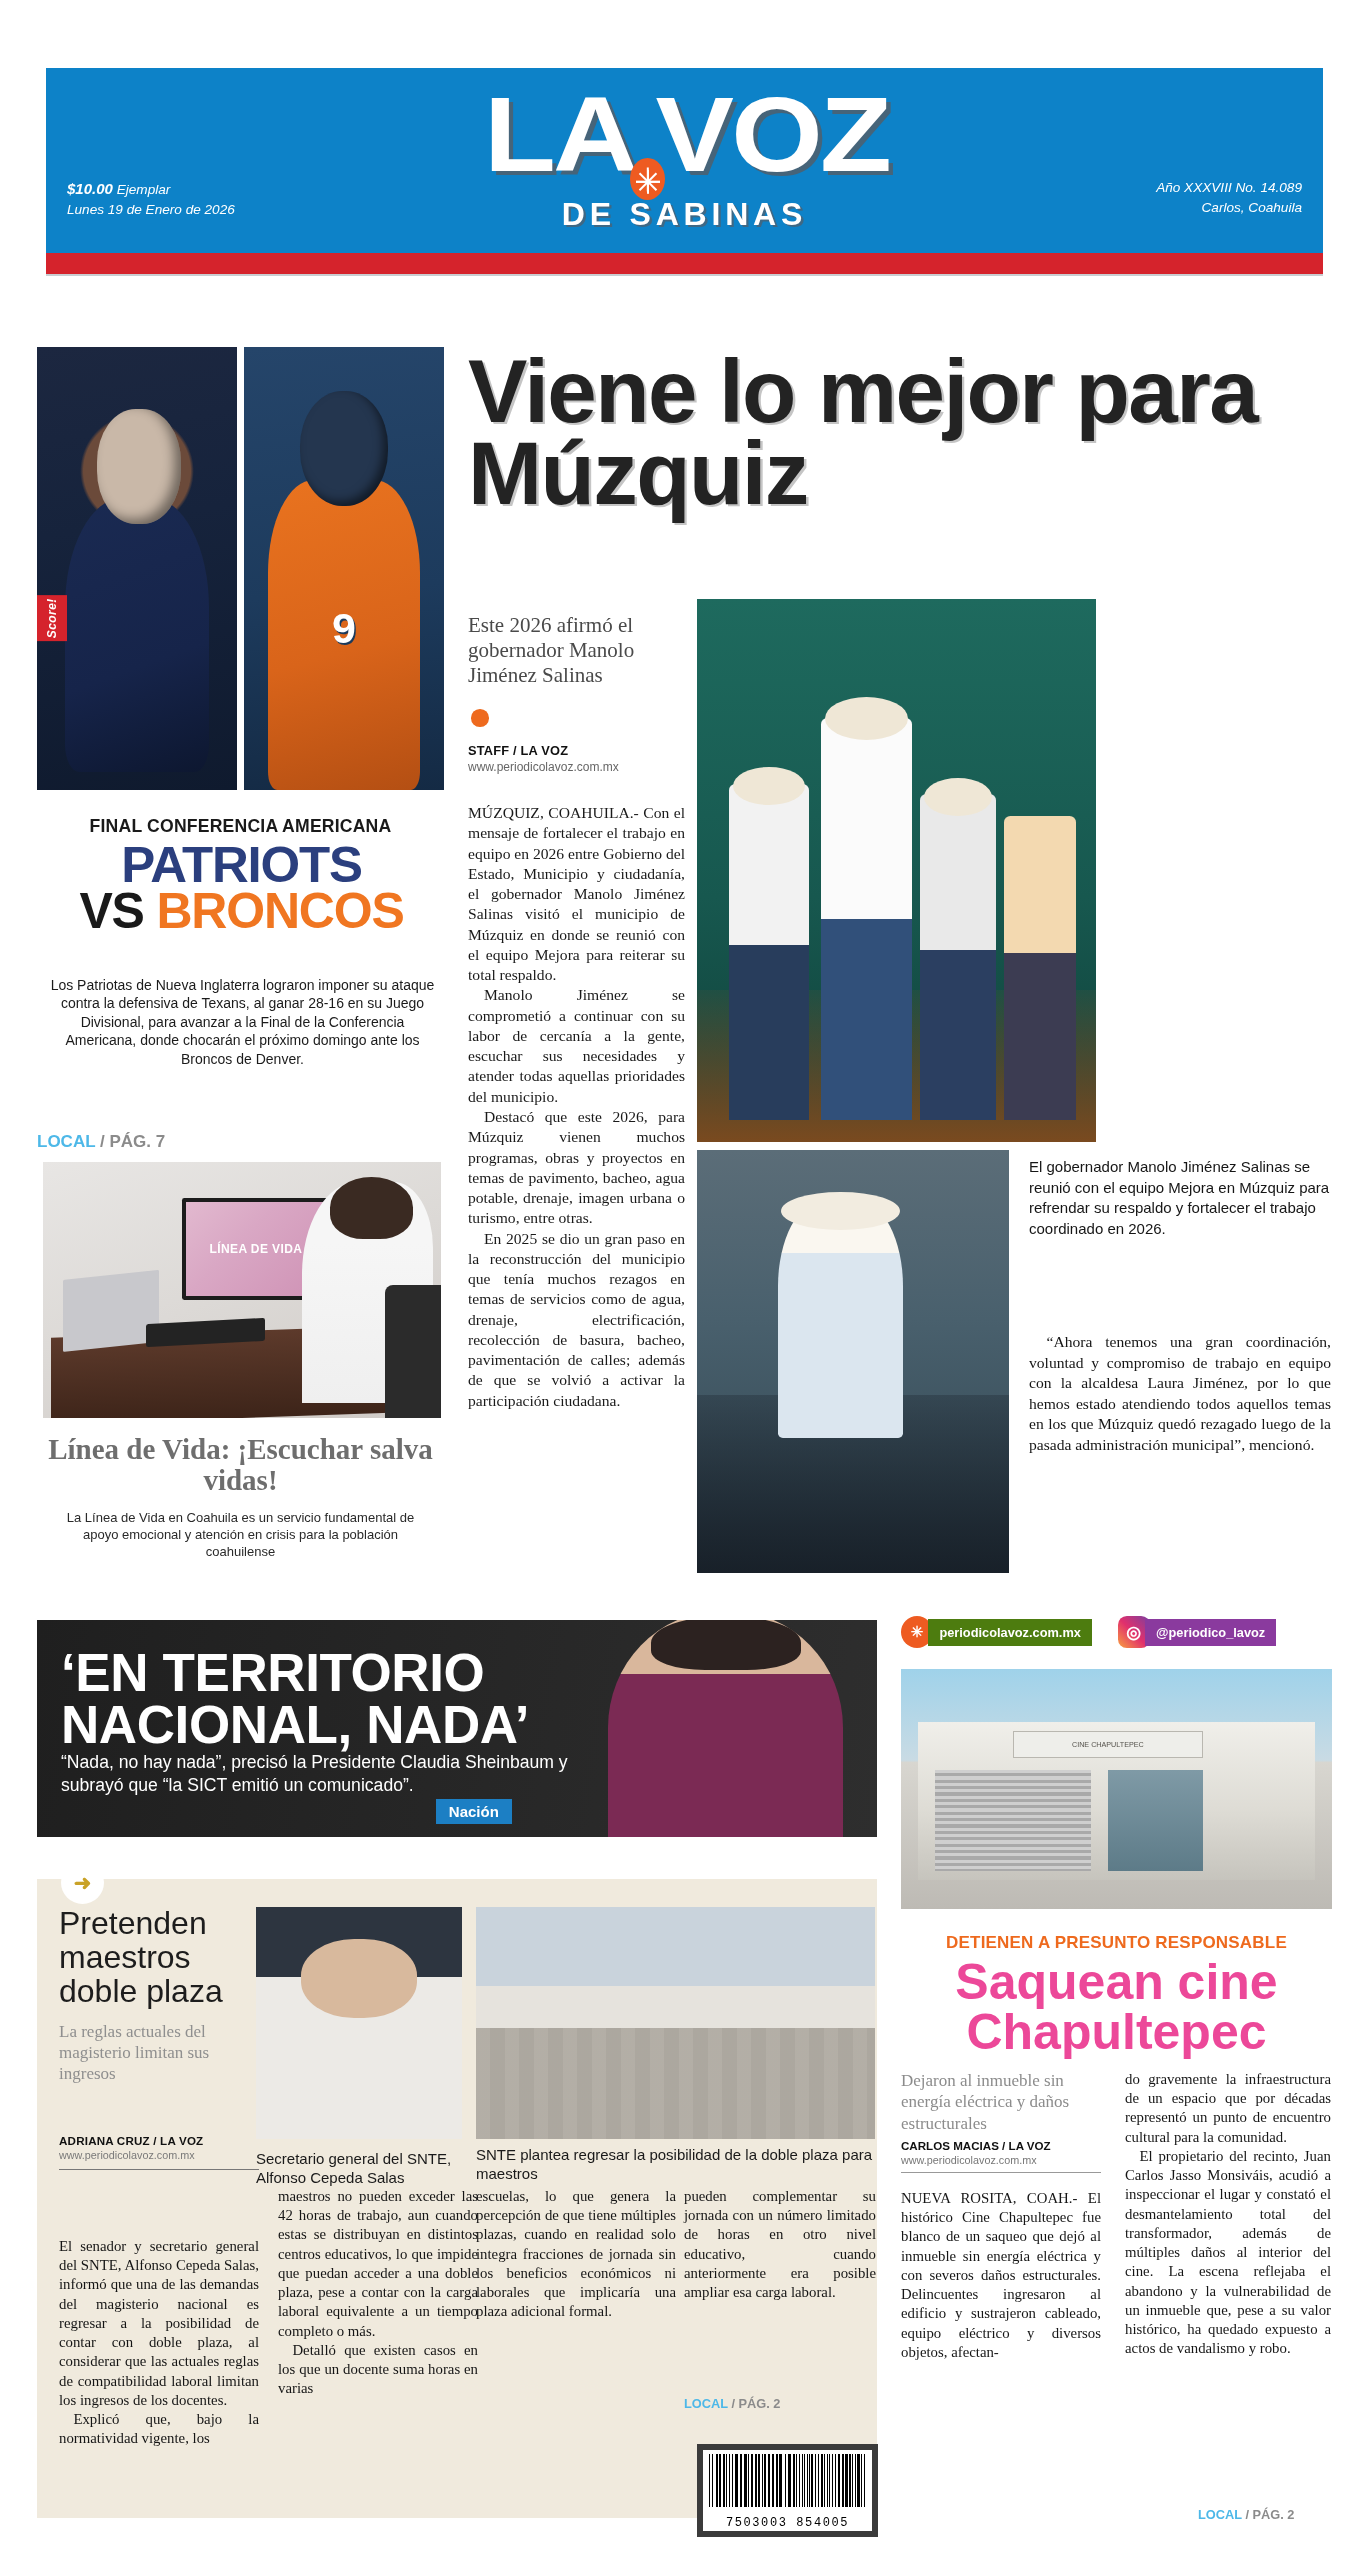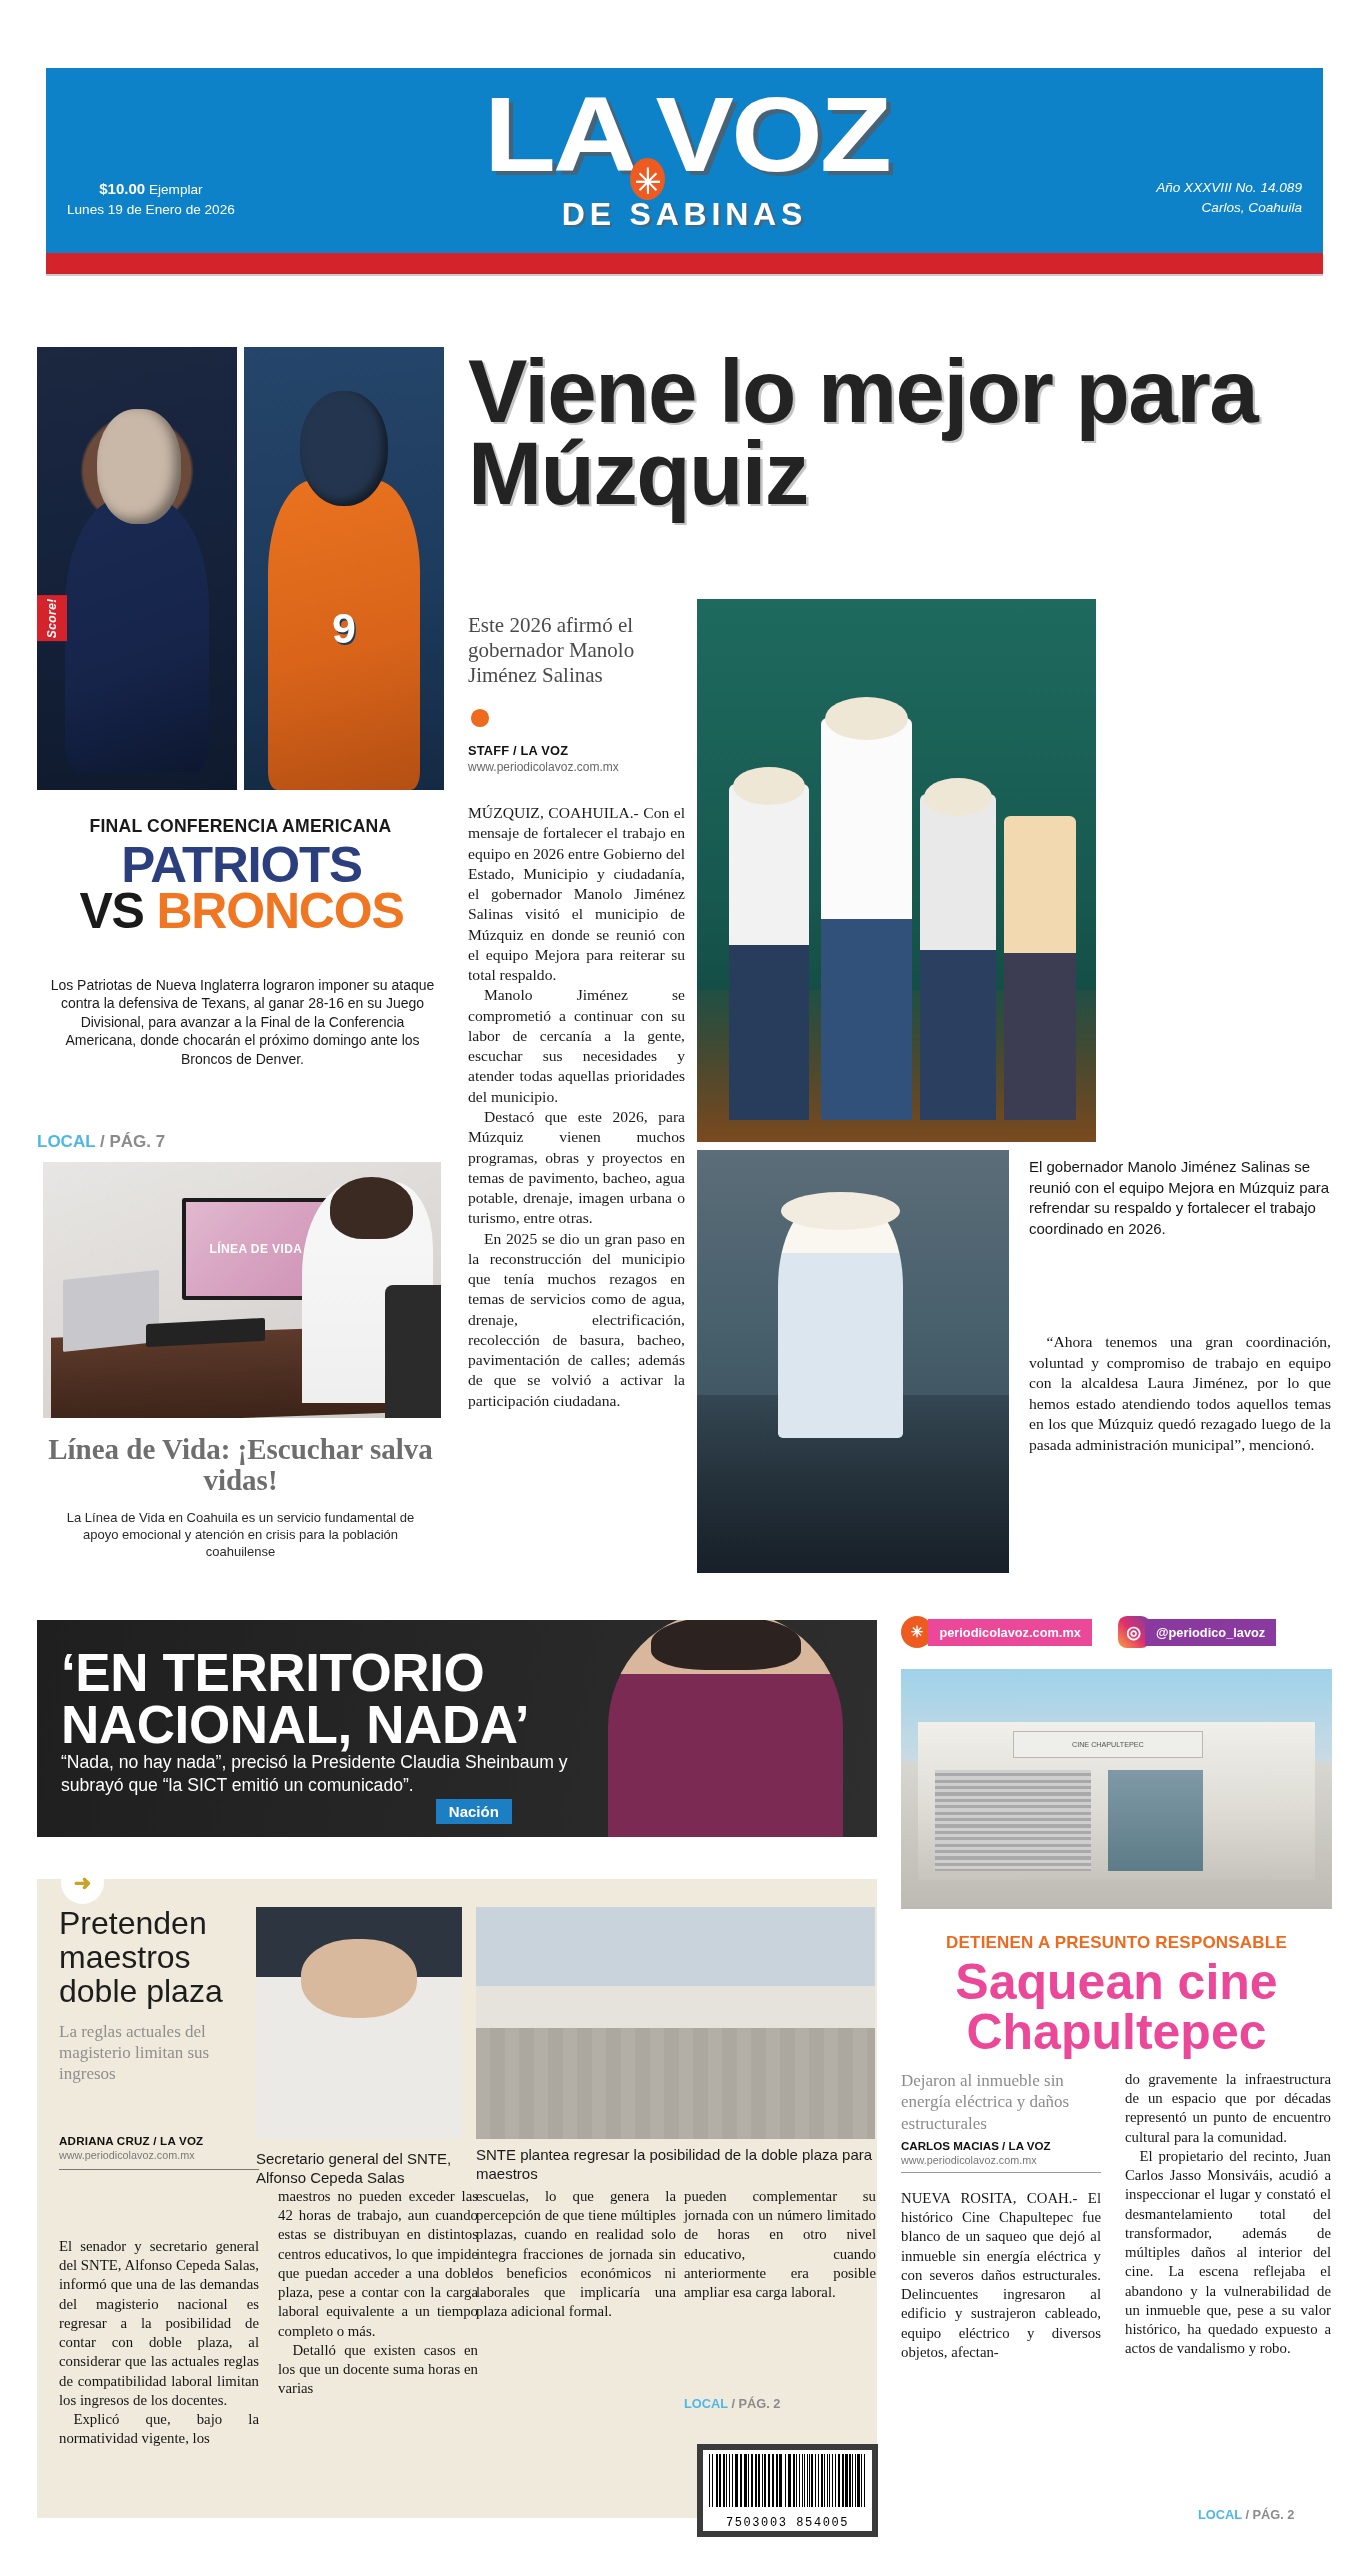--- a/index.html
+++ b/index.html
@@ -70,23 +70,23 @@
     text-align: center;
     font-weight: bold;
     font-size: 32px;
     letter-spacing: 4.8px;
     color: #ffffff;
     text-shadow: 2.4px 2.4px 0 rgba(90,90,95,0.65);
   }
   .masthead-left {
     position: absolute; left: 21px; top: 110px;
     color: #ffffff;
+    font-style: italic;
     font-size: 13.6px;
     line-height: 1.45;
-    text-align: center;
   }
   .masthead-left .price { font-weight: bold; font-size: 15px; }
   .masthead-right {
     position: absolute; right: 21px; top: 110px;
     color: #ffffff;
     font-style: italic;
     font-size: 13.6px;
     line-height: 1.45;
     text-align: right;
   }
@@ -389,21 +389,21 @@
   .soc-web .soc-icon { background:#ee5b21; }
   .soc-ig .soc-icon {
     background: linear-gradient(45deg,#f9a03f 0%, #e1306c 48%, #7b3fa0 100%);
     border-radius: 8.8px; font-size: 17px;
   }
   .soc-label {
     height: 27px; display:flex; align-items:center;
     padding: 0 11.2px; color:#fff; font-weight:bold; font-size:12.8px;
     margin-left: -4.8px;
   }
-  .soc-web .soc-label { background:#ec4899; }
+  .soc-web .soc-label { background:#4d7c0f; }
   .soc-ig .soc-label { background:#8a3a9e; }
 
   
   .cine-photo {
     position: absolute; left: 901px; top: 1669px; width: 431px; height: 240px;
     background: linear-gradient(180deg,#9fd2ea 0%, #c9dbe4 38%, #d8d6d0 39%, #bdbab4 100%);
     overflow: hidden;
   }
   .cine-bldg {
     position:absolute; left:4%; top:22%; width:92%; height:66%;

